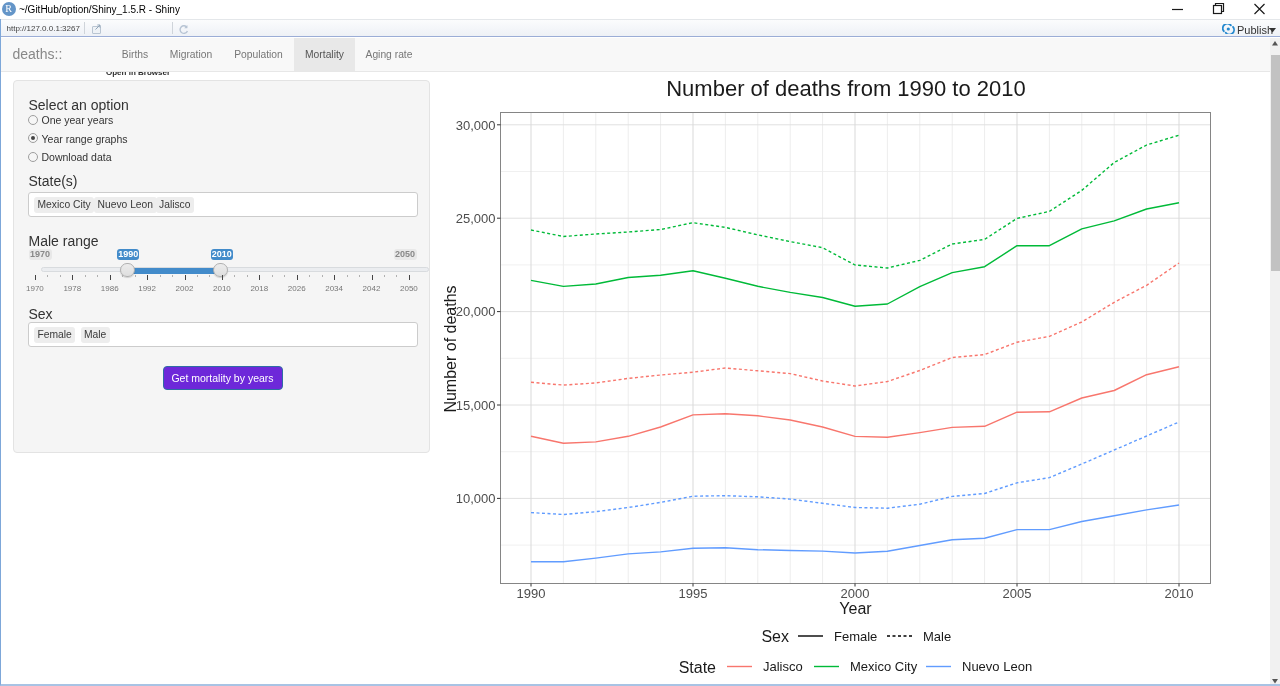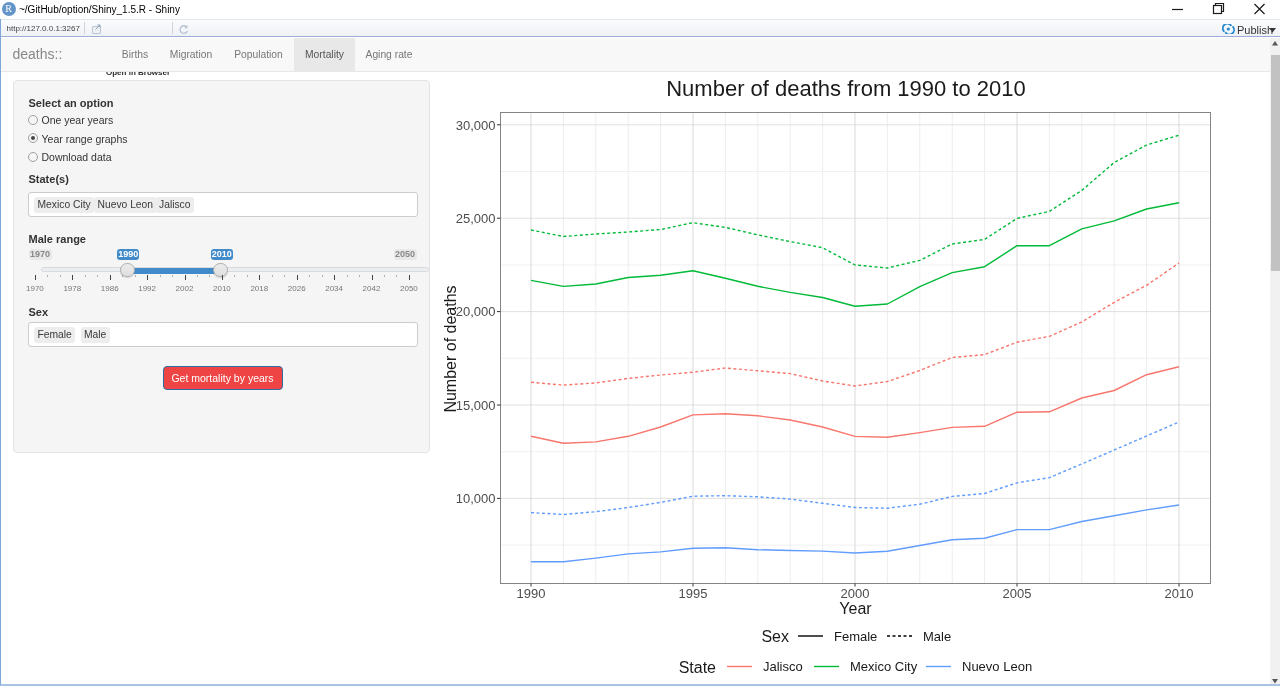--- a/index.html
+++ b/index.html
@@ -16,37 +16,37 @@
 .tsep { position:absolute; top:2px; width:1px; height:12px; background:#cfd4da; }
 #openlbl { position:absolute; left:105px; top:4px; font-size:8px; font-weight:bold; color:#2b2b2b;margin-top:44px; }
 #publbl { position:absolute; left:1236px; top:3.5px; font-size:11px; color:#333; }
 
 #navbar { position:absolute; left:1px; top:38px; width:1269px; height:34px; background:#f8f8f8; border-bottom:1px solid #e7e7e7; }
 #brand { position:absolute; left:11.5px; top:8px; font-size:14px; color:#888; }
 .tab { position:absolute; top:0; height:33px; font-size:10.3px; color:#777; text-align:center; line-height:33px; }
 .tab.active { background:#e8e8e8; color:#555; }
 
 #well { position:absolute; left:12.5px; top:79.5px; width:417px; height:373px; background:#f5f5f5; border:1px solid #e3e3e3; border-radius:4px; }
-.lbl { position:absolute; font-size:11px; font-weight:bold; color:#333; }
+.lbl { position:absolute; font-size:14px; font-weight:normal; color:#333; }
 .radio-circle { position:absolute; width:10px; height:10px; border-radius:50%; background:#f6f6f6; border:1px solid #9e9e9e; }
 .radio-dot { position:absolute; width:4px; height:4px; border-radius:50%; background:#444; left:2px; top:2px; }
 .radio-lbl { position:absolute; font-size:10.5px; color:#333; }
 .selbox { position:absolute; left:14px; width:390px; height:25px; background:#fff; border:1px solid #ccc; border-radius:3px; }
 .tag { position:absolute; top:4px; height:16px; background:#ededed; border-radius:3px; font-size:10.3px; color:#3a3a3a; line-height:16px; padding:0 3.5px; }
 
 .sbubble { position:absolute; height:11px; border-radius:3px; font-size:9px; font-weight:bold; line-height:11px; text-align:center; }
 .sbubble.gray { background:#e8e8e8; color:#888; }
 .sbubble.blue { background:#428bca; color:#fff; }
 #strack { position:absolute; left:27px; top:186.5px; width:388px; height:5px; background:#ebedf0; border:1px solid #d8dbde; border-radius:4px; }
 #sbar { position:absolute; left:114.9px; top:187px; width:93.5px; height:6px; background:#428bca; }
 .shandle { position:absolute; top:182.3px; width:14.5px; height:14.5px; border-radius:50%; background:linear-gradient(#ececec,#dedede); border:1px solid #b0b0b0; box-shadow:0 1px 1px rgba(0,0,0,0.15); }
 .stick { position:absolute; width:1px; background:#999; }
 .sticklbl { position:absolute; font-size:8px; color:#777; top:203px; width:30px; text-align:center; }
 
-.btn { position:absolute; background:#ef4444; border:1px solid #2e6da4; border-radius:4px; color:#fff; font-size:10.5px; text-align:center; }
+.btn { position:absolute; background:#6d28d9; border:1px solid #2e6da4; border-radius:4px; color:#fff; font-size:10.5px; text-align:center; }
 #chart { position:absolute; left:0; top:0; }
 #scrollbar { position:absolute; left:1270px; top:38px; width:10px; height:646px; background:#f1f1f1; }
 #sthumb { position:absolute; left:1270.5px; top:55px; width:9px; height:216px; background:#c2c2c2; }
 </style>
 </head>
 <body>
 <div id="win"></div>
 
 <div id="titlebar">
   <div id="appicon">R</div>

